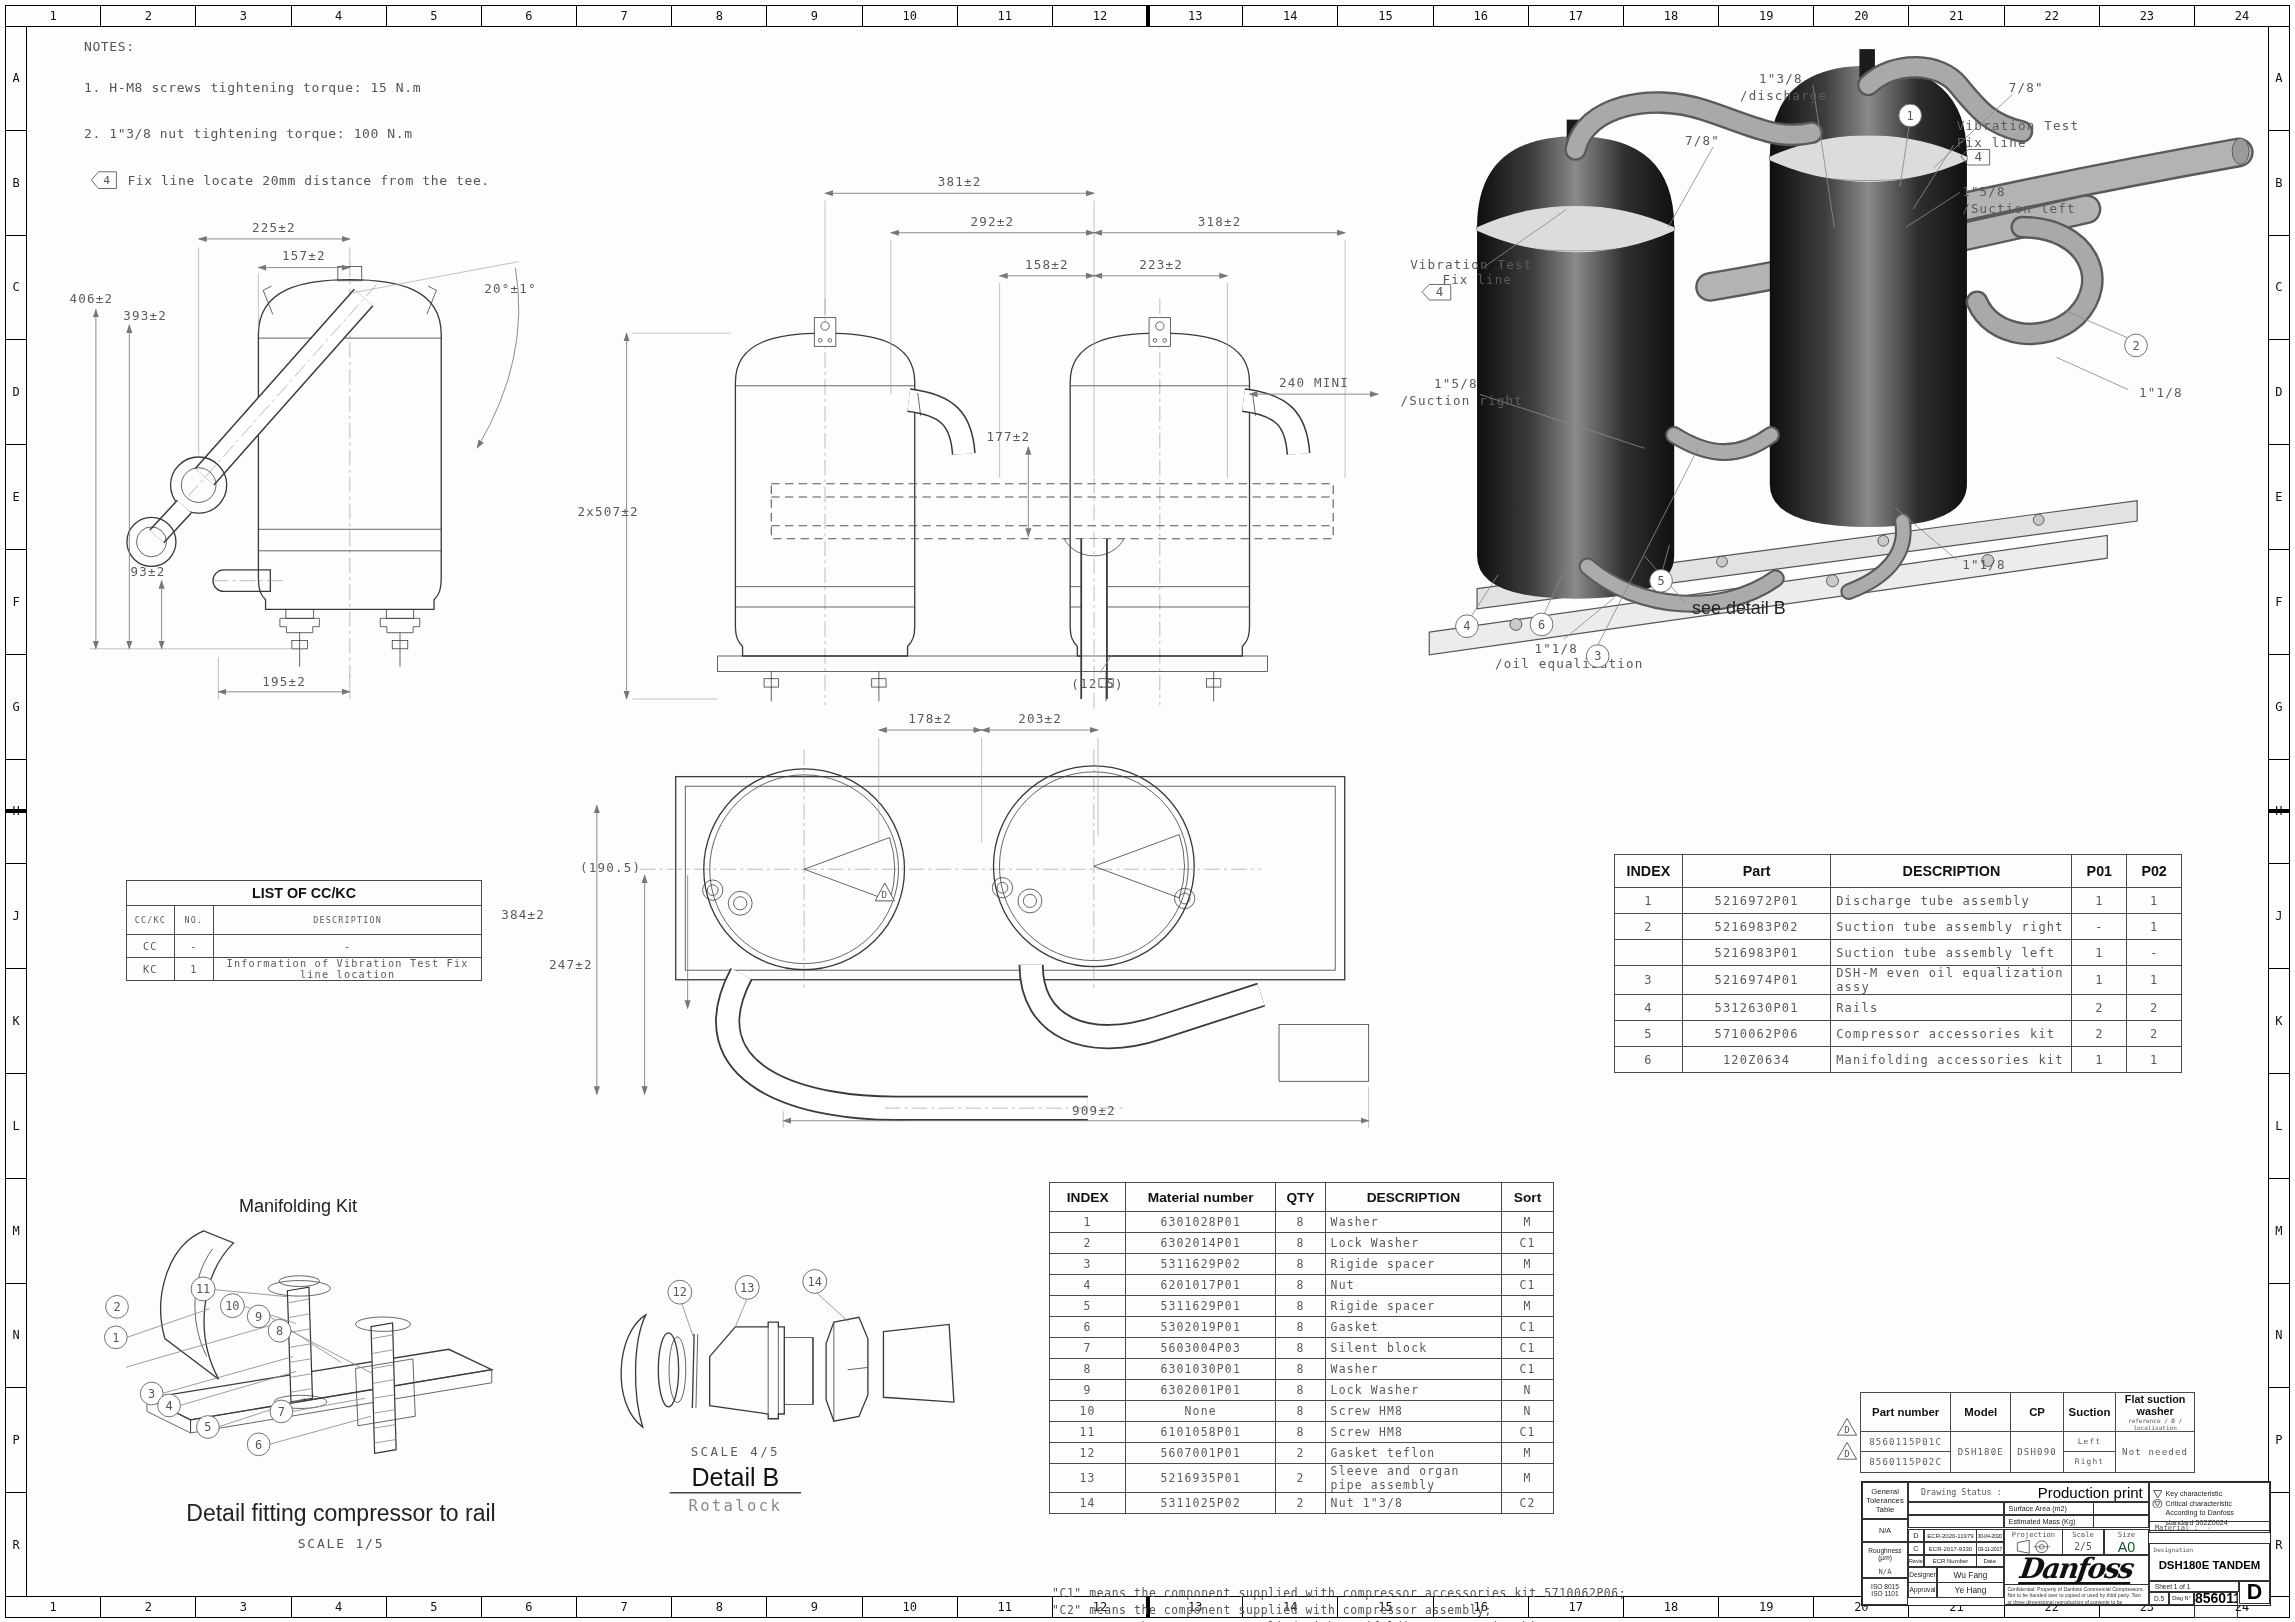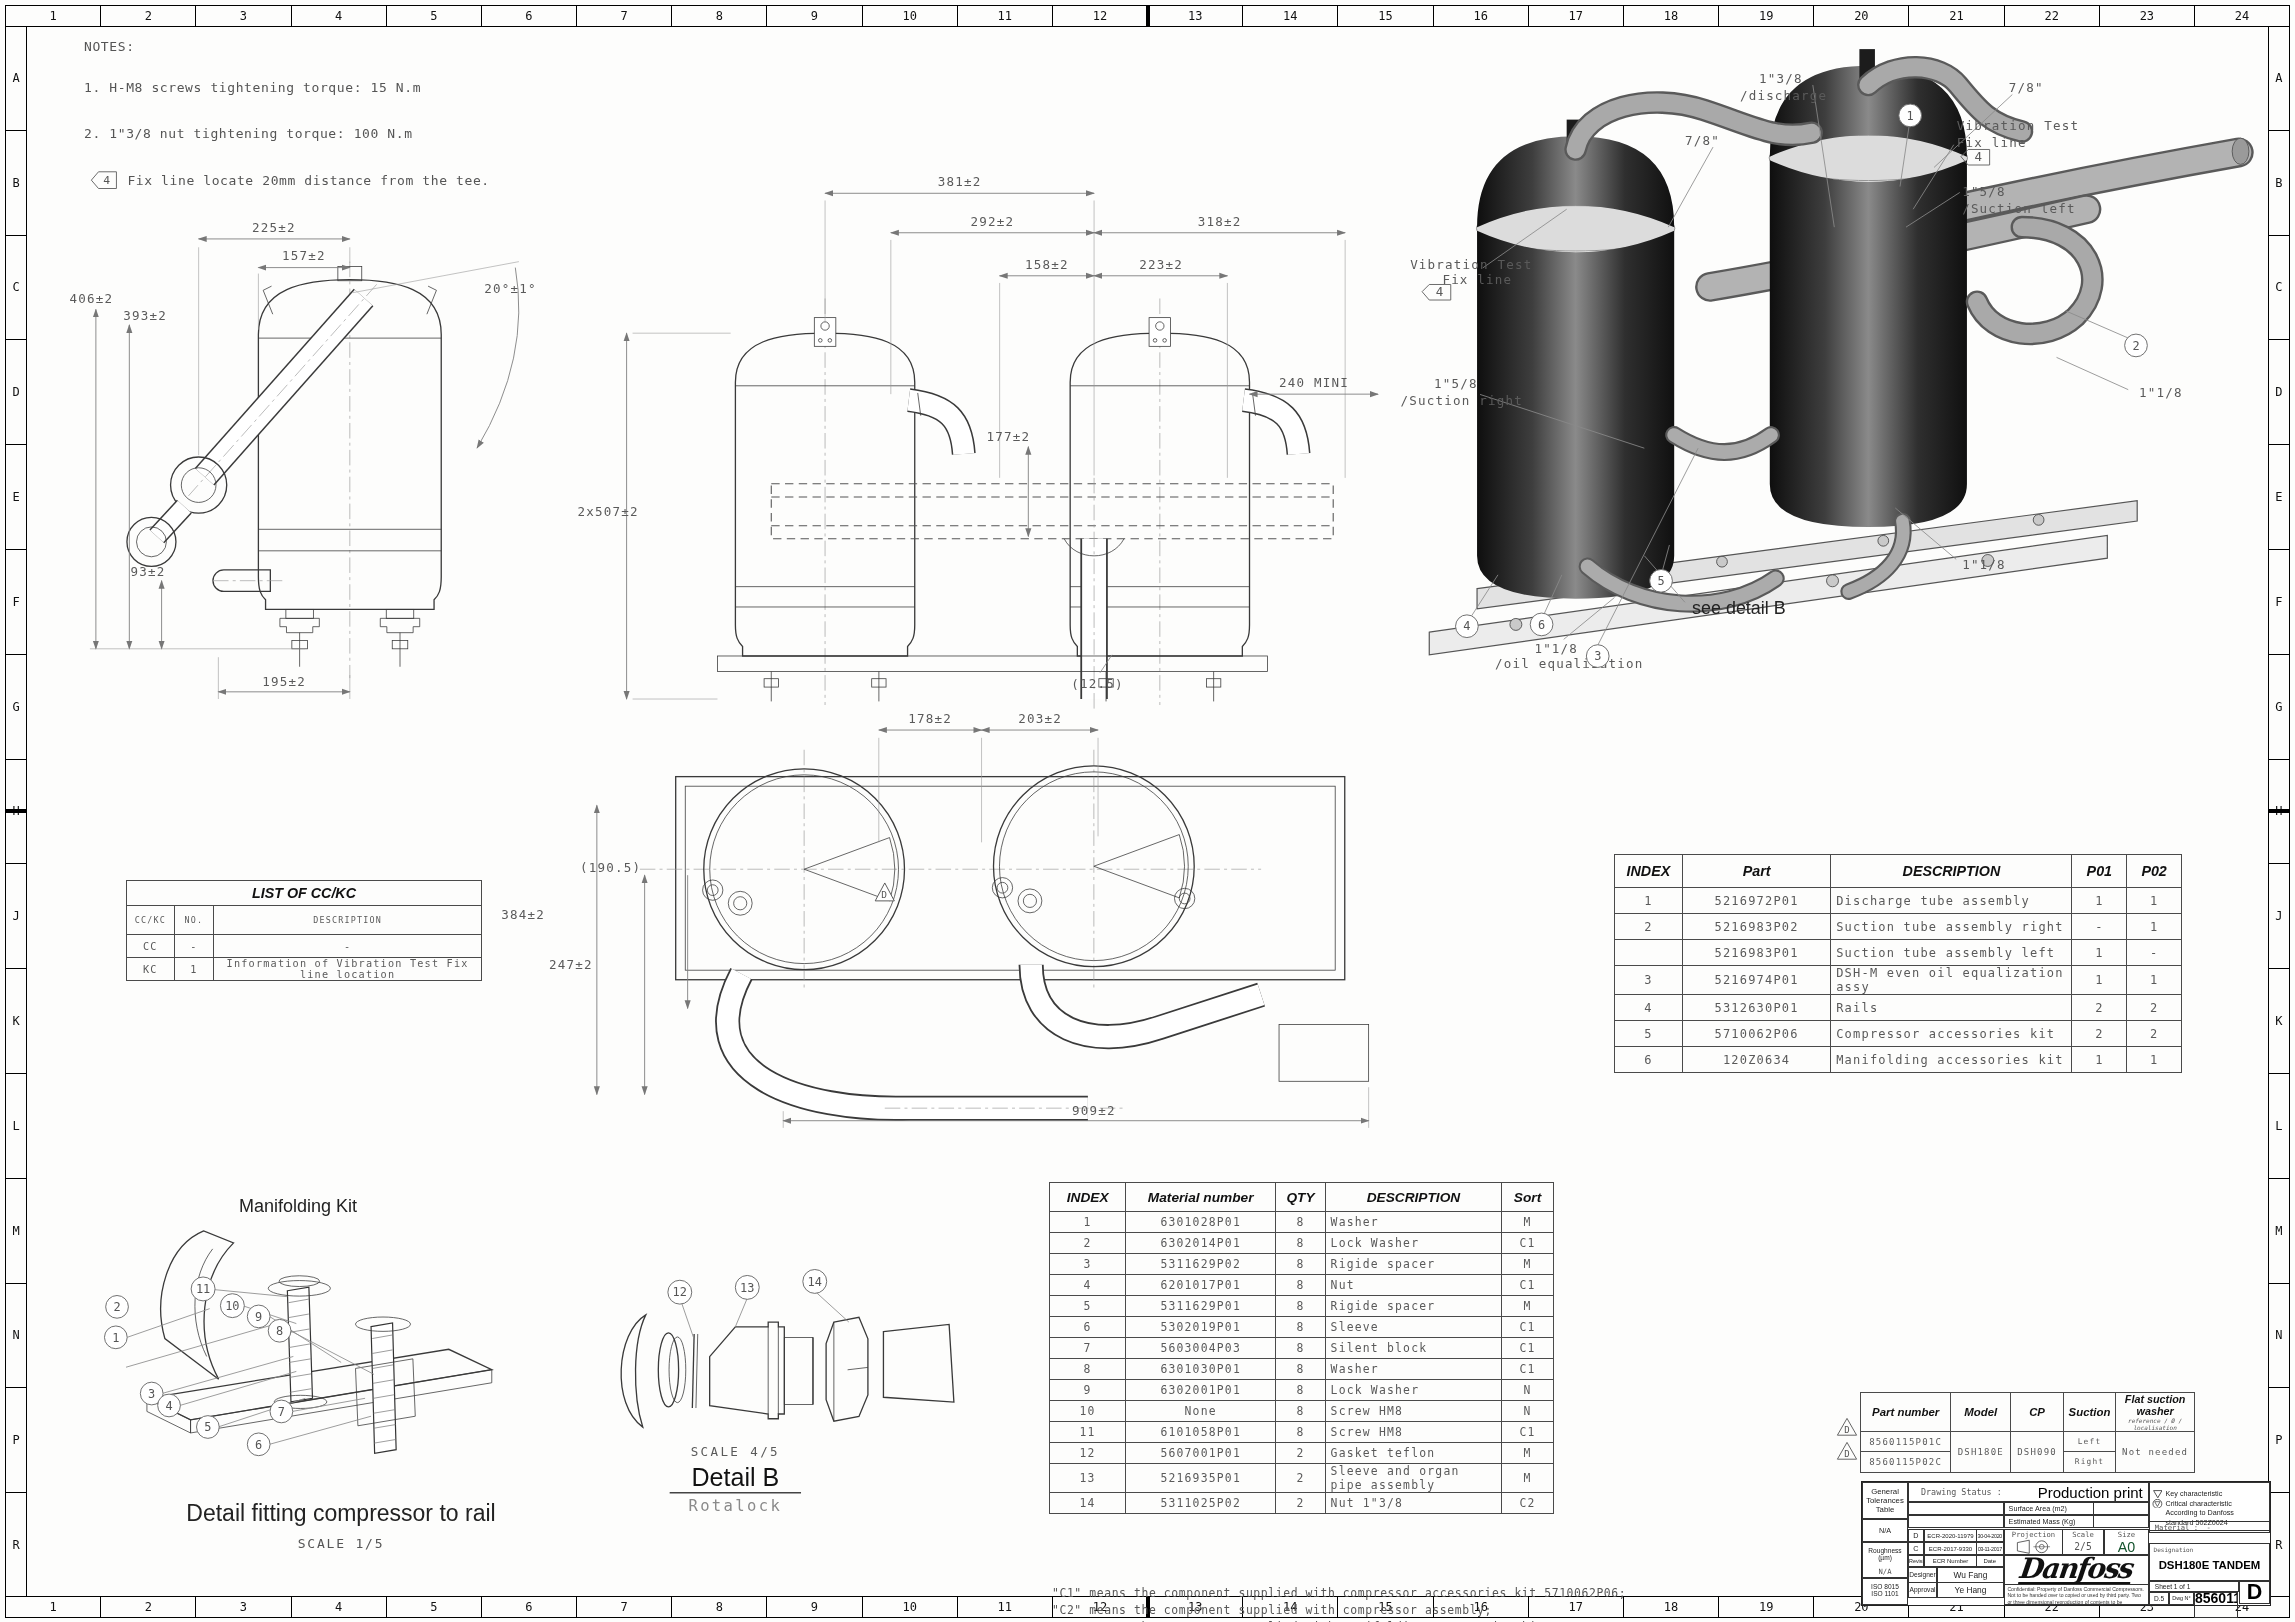--- a/index.html
+++ b/index.html
@@ -41,21 +41,21 @@
   .ldr{stroke:#8a8a8a;stroke-width:1.4;fill:none;}
   .dt{font-family:"DejaVu Sans Mono",monospace;font-size:21px;fill:#5a5a5a;letter-spacing:2px;}
   .dtc{text-anchor:middle;}
   .bln circle{fill:#fff;stroke:#6a6a6a;stroke-width:1.6;}
   .bln text{font-family:"DejaVu Sans Mono",monospace;font-size:20px;fill:#555;text-anchor:middle;}
   .cap{font-family:"Liberation Sans",sans-serif;color:#222;}
   
   table{border-collapse:collapse;background:#fff0;}
   .tbl{border:1.5px solid #3a3a3a;}
   .tbl td,.tbl th{border:1px solid #4a4a4a;padding:0 4.8px;}
-  .th{font-family:"Liberation Sans",sans-serif;font-weight:bold;color:#111;text-align:center;font-style:italic;}
+  .th{font-family:"Liberation Sans",sans-serif;font-weight:bold;color:#111;text-align:center;}
   .cell{font-family:"DejaVu Sans Mono",monospace;color:#5a5a5a;letter-spacing:1.2px;text-align:center;}
   .cl-l{text-align:left;}
   .fnotes{position:absolute;left:1052px;top:1533px;font-size:11.4px;line-height:17.3px;color:#555;letter-spacing:0.6px;white-space:pre;}
   
   .tb{position:absolute;left:1861px;top:1481px;width:408px;height:123px;border:1.5px solid #222;background:#fff;}
   .tb .c{position:absolute;border:0.7px solid #333;box-sizing:border-box;font-family:"Liberation Sans",sans-serif;color:#222;overflow:hidden;}
   .mono{font-family:"DejaVu Sans Mono",monospace;color:#555;}
   .logo{font-family:"DejaVu Serif",serif;font-style:italic;font-weight:bold;font-size:28px;color:#111;
         transform:skewX(-8deg);letter-spacing:-1.8px;border-bottom:2.4px solid #111;line-height:26px;display:inline-block;}
 </style>
@@ -763,21 +763,21 @@
         <td>5</td>
           <td>5311629P01</td>
           <td>8</td>
         <td class="cl-l">Rigide spacer</td>
           <td>M</td>
       </tr>
         <tr class="cell" style="height:21px;font-size:11.4px">
         <td>6</td>
           <td>5302019P01</td>
           <td>8</td>
-        <td class="cl-l">Sleeve</td>
+        <td class="cl-l">Gasket</td>
           <td>C1</td>
       </tr>
         <tr class="cell" style="height:21px;font-size:11.4px">
         <td>7</td>
           <td>5603004P03</td>
           <td>8</td>
         <td class="cl-l">Silent block</td>
           <td>C1</td>
       </tr>
         <tr class="cell" style="height:21px;font-size:11.4px">

